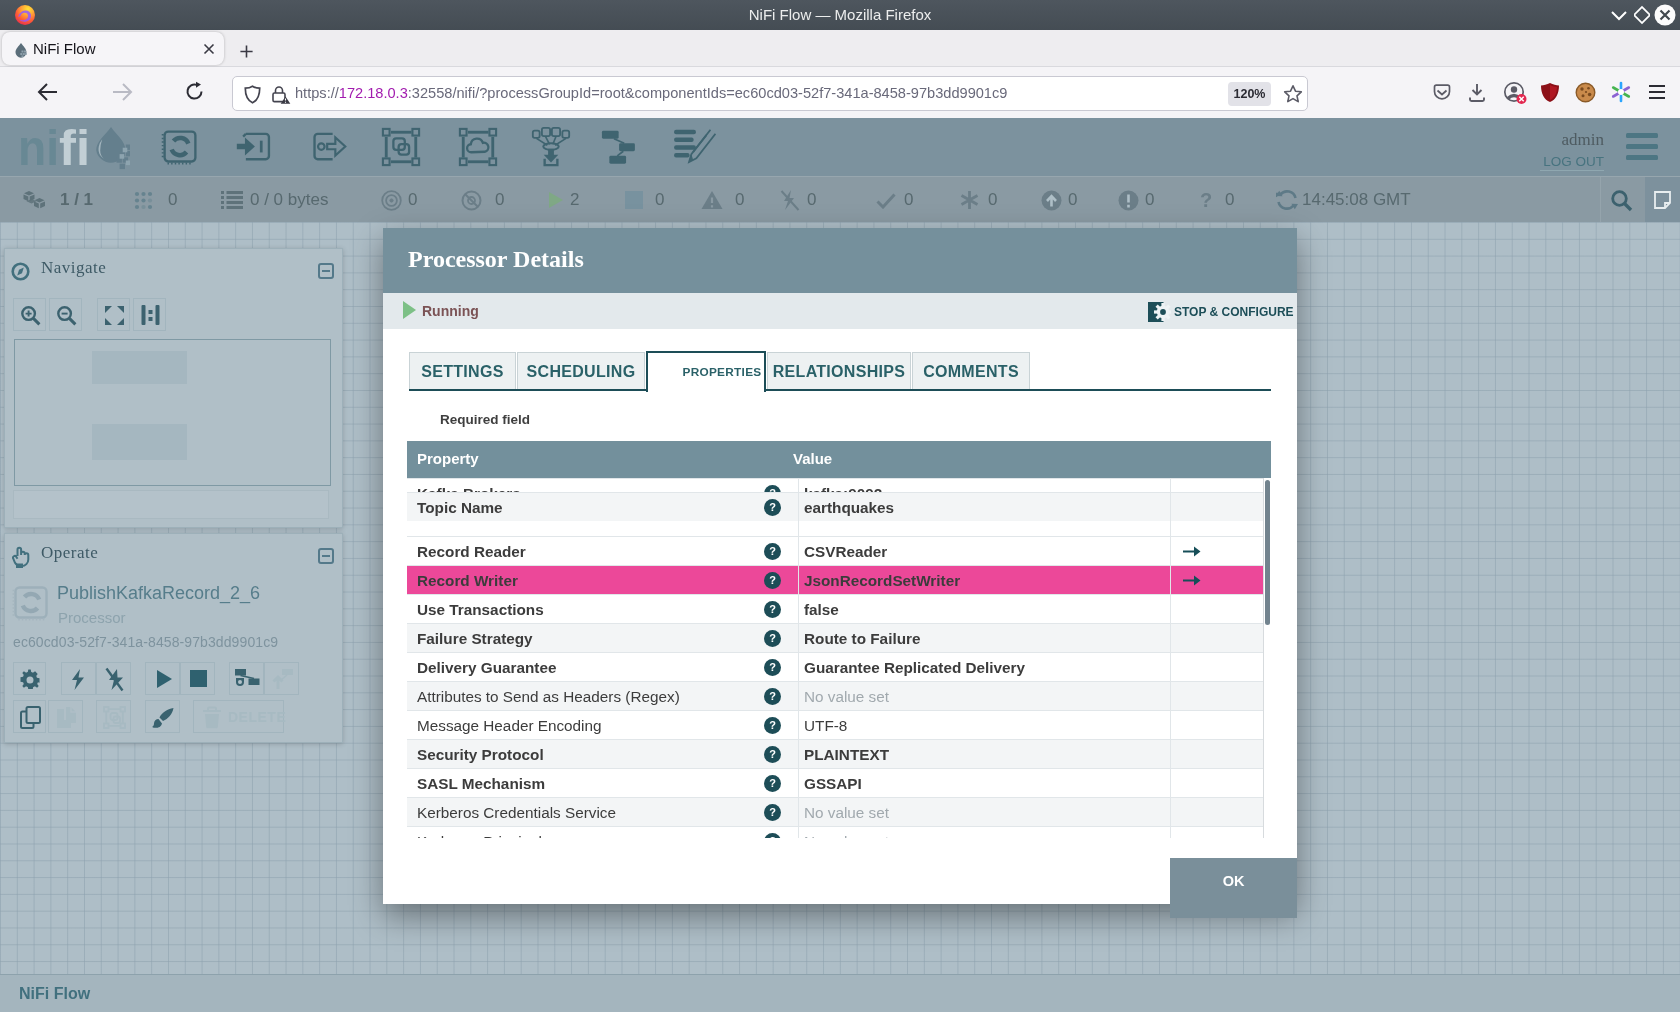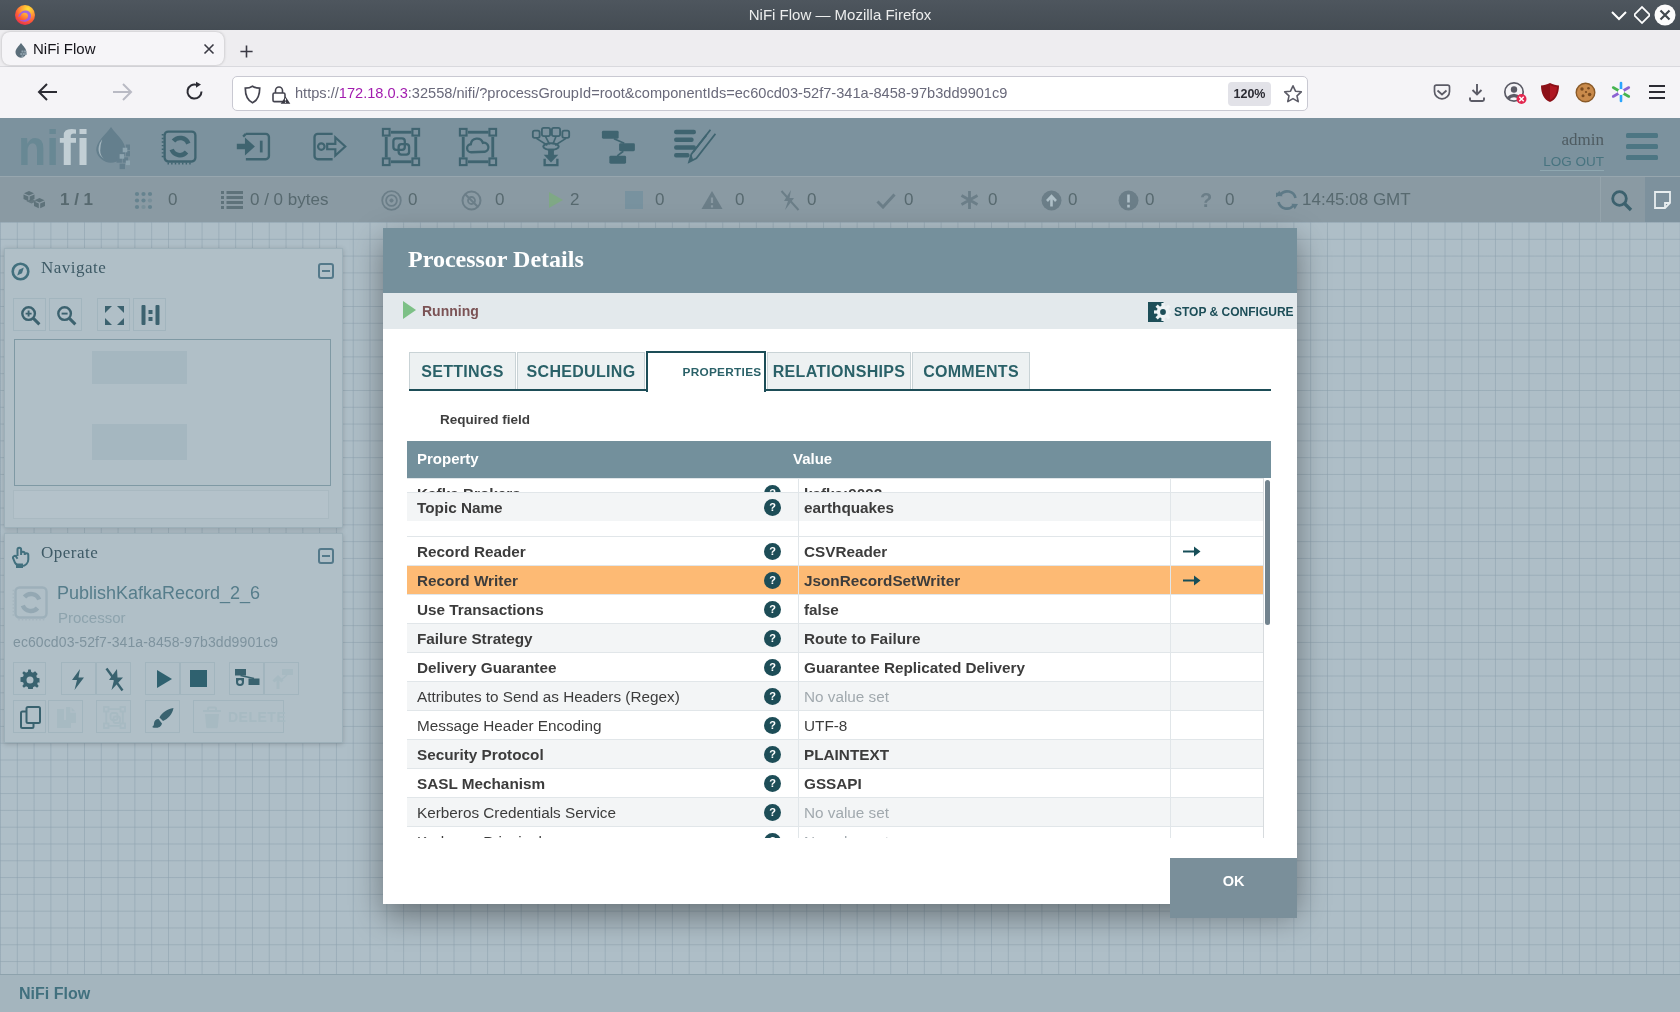--- a/index.html
+++ b/index.html
@@ -628,21 +628,21 @@
         </div>
       <div class="row" style="top:95px;">
           <span class="pname req">Record Reader</span>
           <span class="qm">?</span>
           <span class="pval req">CSVReader</span>
           <svg class="goarrow" viewBox="0 0 18 11">
             <path d="M0 5.5 H15" stroke="#164e58" stroke-width="2"></path>
             <path d="M11 0.5 L17.5 5.5 L11 10.5 Z" fill="#164e58"></path>
           </svg>
         </div>
-      <div class="row" style="top:124px;background:#fdba74;">
+      <div class="row" style="top:124px;background:#ec4899;">
           <span class="pname req">Record Writer</span>
           <span class="qm">?</span>
           <span class="pval req">JsonRecordSetWriter</span>
           <svg class="goarrow" viewBox="0 0 18 11">
             <path d="M0 5.5 H15" stroke="#164e58" stroke-width="2"></path>
             <path d="M11 0.5 L17.5 5.5 L11 10.5 Z" fill="#164e58"></path>
           </svg>
         </div>
       <div class="row" style="top:153px;">
           <span class="pname req">Use Transactions</span>

